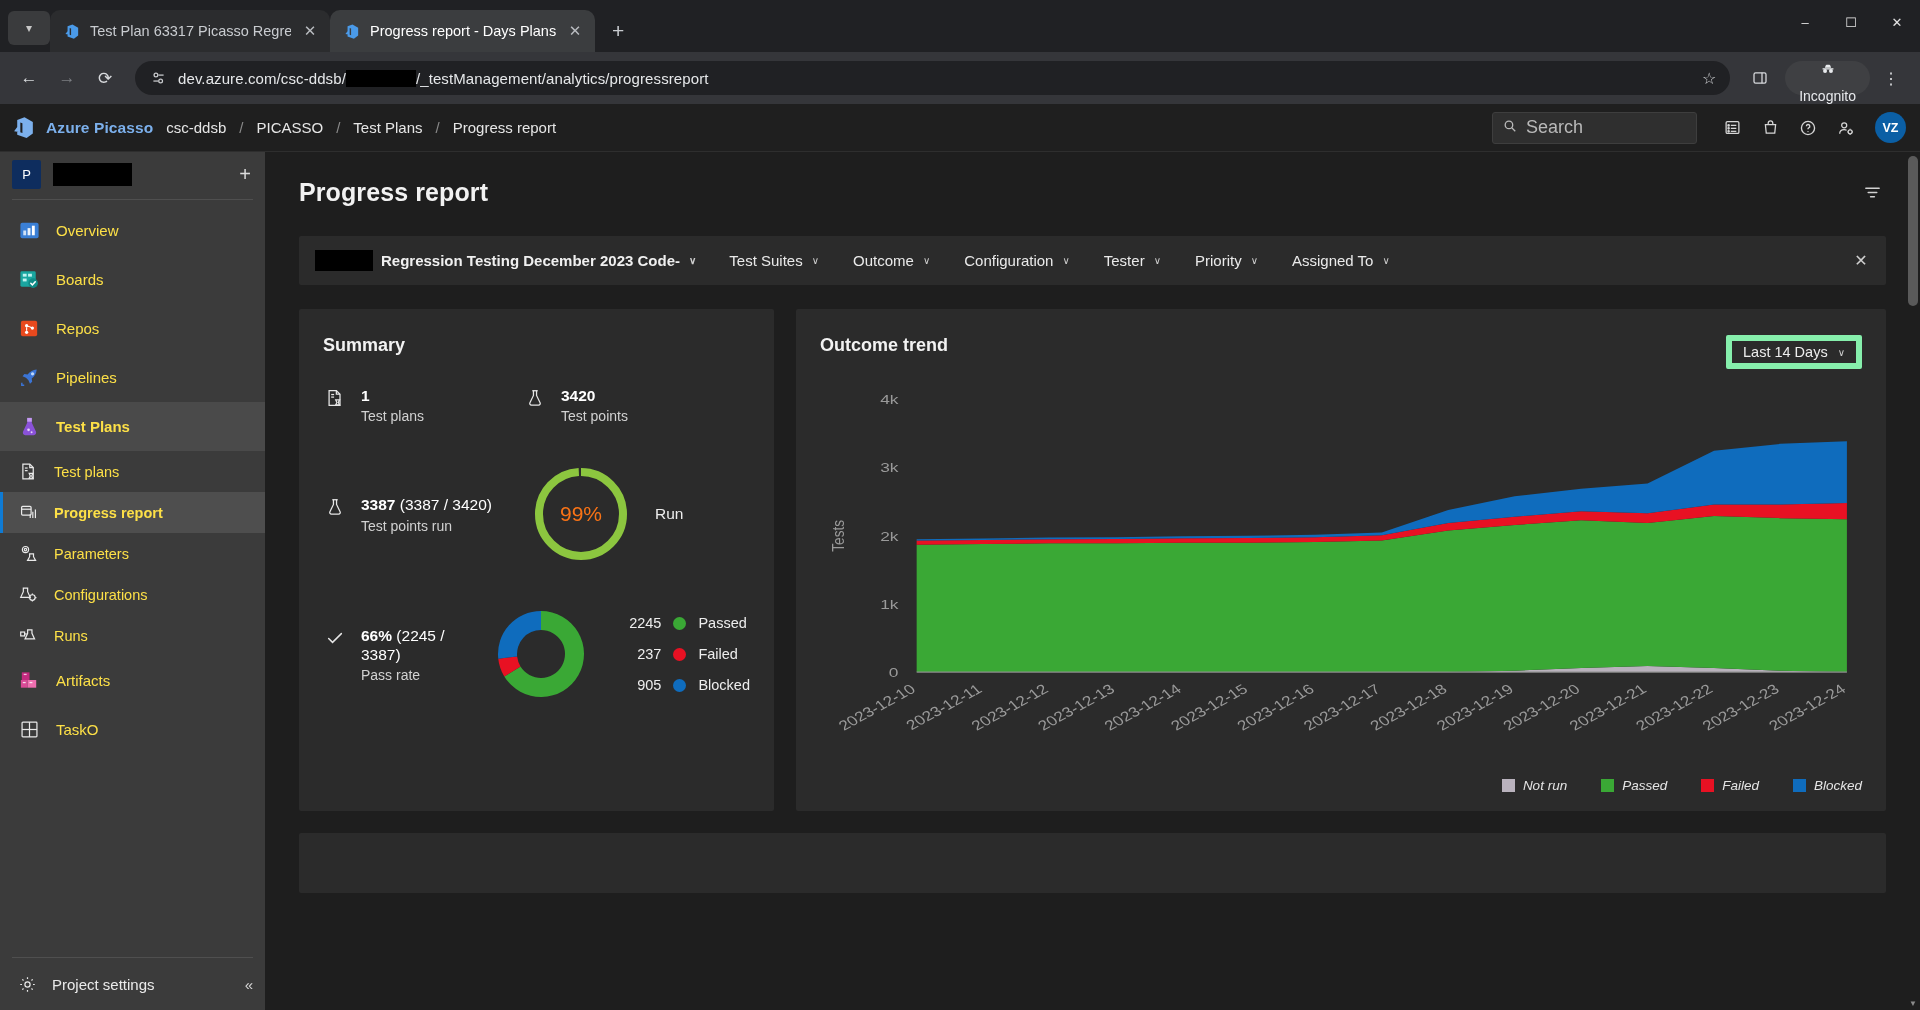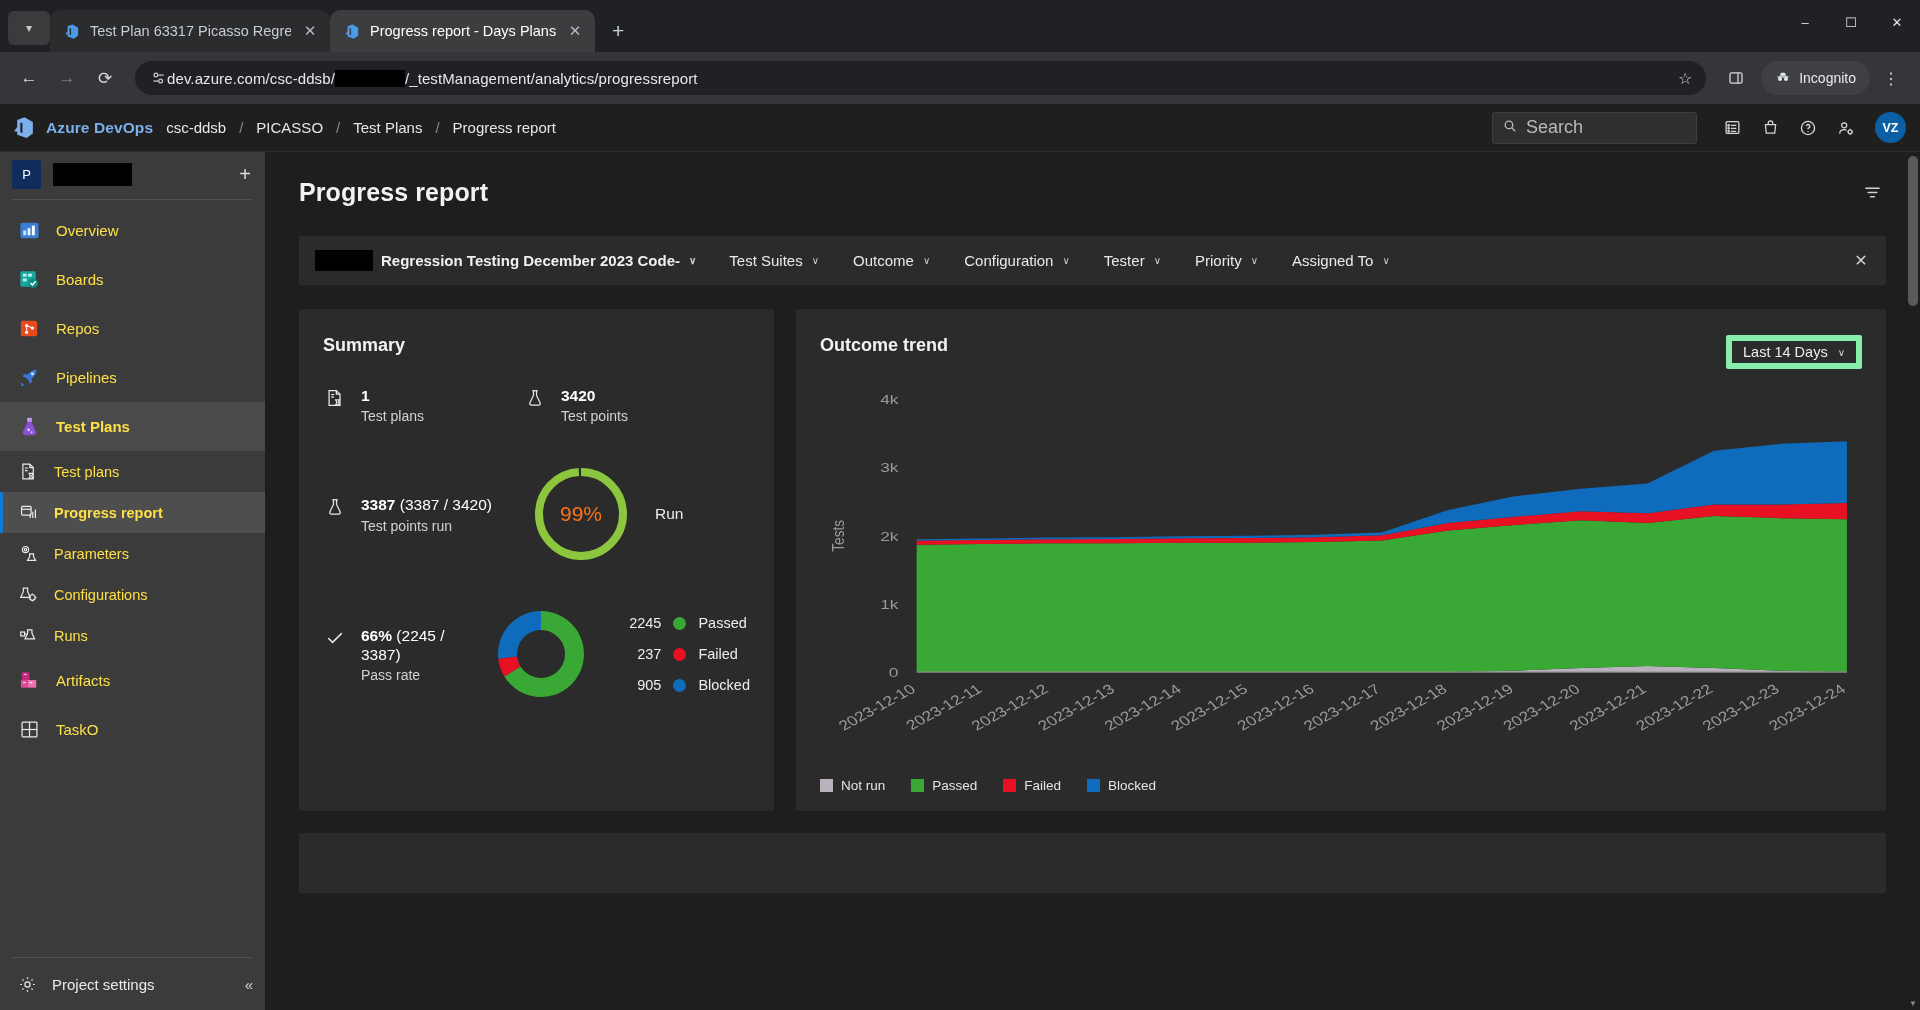--- a/index.html
+++ b/index.html
@@ -22,28 +22,28 @@
   .tab-new { width:30px; height:30px; margin:0 0 6px 8px; display:flex; align-items:center; justify-content:center;
              color:#c9ccd0; font-size:21px; font-weight:300; }
   .winbuttons { position:absolute; right:0; top:0; height:45px; display:flex; }
   .winbtn { width:46px; height:45px; display:flex; align-items:center; justify-content:center; color:#e2e2e2; font-size:13px; }
 
   .toolbar { height:52px; background:#35363a; display:flex; align-items:center; padding:0 12px; gap:4px; }
   .navbtn { width:34px; height:34px; border-radius:50%; display:flex; align-items:center; justify-content:center;
             color:#d8dadd; font-size:17px; }
   .navbtn.dim { color:#7c7f83; }
   .omnibox { flex:1; height:34px; margin:0 9px; background:#202124; border-radius:17px; display:flex;
-             align-items:center; padding:0 10px 0 14px; }
+             align-items:center; padding:0 10px 0 14px; gap:11px; }
   .omni-icon { width:18px; height:18px; display:flex; align-items:center; justify-content:center; color:#c8cacd; }
   .omni-url { flex:1; font-size:15px; color:#e6e8ea; display:flex; align-items:center; white-space:nowrap; letter-spacing:.1px;}
   .redact { display:inline-block; background:#000; height:17px; vertical-align:middle; }
   .omni-star { width:22px; height:22px; display:flex; align-items:center; justify-content:center; color:#d0d2d5; font-size:16px; }
   .tb-icon { width:34px; height:34px; display:flex; align-items:center; justify-content:center; color:#d8dadd; font-size:16px; }
   .incognito-pill { height:34px; border-radius:17px; background:#3f4043; display:flex; align-items:center;
-                    gap:8px; padding:0 14px; font-size:14px; color:#e8eaed; margin-left:4px; }
+                    gap:8px; padding:0 14px; font-size:14px; color:#e8eaed; margin-left:4px;flex-direction:column; }
 
   
   .ado-header { height:48px; background:#1f1f1f; display:flex; align-items:center; padding:0 14px 0 10px;
                 border-bottom:1px solid #2e2e2e; }
   .ado-logo { width:28px; height:28px; margin-right:8px; display:flex; align-items:center; justify-content:center; }
   .brand { font-size:15.5px; font-weight:700; color:#7cb0ec; margin-right:13px; letter-spacing:.1px; }
   .crumb { font-size:15px; color:#e6e6e6; }
   .crumb-sep { font-size:15px; color:#8a8a8a; margin:0 13px; }
   .header-right { margin-left:auto; display:flex; align-items:center; gap:4px; }
   .search-box { width:205px; height:32px; background:#2f2f2f; border:1px solid #3e3e3e; border-radius:3px;
@@ -115,21 +115,21 @@
   .donut-wrap { position:relative; width:100px; height:100px; margin-left:8px; }
   .donut-center { position:absolute; inset:0; display:flex; align-items:center; justify-content:center;
                   font-size:21px; color:#f97316; }
   .donut-label { font-size:15.5px; color:#ededed; margin-left:24px; }
   .legend-col { margin-left:26px; display:flex; flex-direction:column; gap:15px; }
   .legend-line { display:flex; align-items:center; gap:12px; font-size:14.5px; color:#ededed; }
   .legend-num { width:44px; text-align:right; color:#ededed; }
   .dot { width:13px; height:13px; border-radius:50%; flex:0 0 13px; }
 
   .chart-area { flex:1; position:relative; margin-top:14px; min-height:0; }
-  .chart-legend { display:flex; justify-content:flex-start; gap:26px; padding-top:4px; }
+  .chart-legend { display:flex; justify-content:flex-end; gap:34px; padding-top:4px;font-style:italic; }
   .cl-item { display:flex; align-items:center; gap:8px; font-size:13.5px; color:#e4e4e4; }
   .cl-sq { width:13px; height:13px; flex:0 0 13px; }
 
   .bottom-card { margin-top:22px; height:60px; background:#2b2b2b; border-radius:2px; }
 
   .scrollbar { position:absolute; right:0; top:0; width:14px; height:100%; background:#1e1e1e; }
   .scroll-thumb { position:absolute; right:2px; top:4px; width:10px; height:150px; border-radius:5px; background:#5a5a5a; }
   .scroll-arrow { position:absolute; right:2px; width:10px; text-align:center; font-size:8px; color:#8a8a8a; }
 </style>
 </head>
@@ -214,21 +214,21 @@
 
     <div class="tb-icon">⋮</div>
   </div>
 
   <div class="ado-header">
     <div class="ado-logo">
       <svg viewBox="0 0 24 24" width="25" height="25">
           <path d="M2 15.5l3-4V4.7l7-2.6 8 4.5v11.2l-6 4.3-9-3.1v-3.4l5 1.6V7.8l-2-.6v9.4z" fill="#7cb0ec"></path>
         </svg>
     </div>
-    <div class="brand">Azure DevOps</div>
+    <div class="brand">Azure Picasso</div>
     <div class="crumb">csc-ddsb</div>
     <div class="crumb-sep">/</div>
     <div class="crumb">PICASSO</div>
     <div class="crumb-sep">/</div>
     <div class="crumb">Test Plans</div>
     <div class="crumb-sep">/</div>
     <div class="crumb">Progress report</div>
 
     <div class="header-right">
       <div class="search-box">

